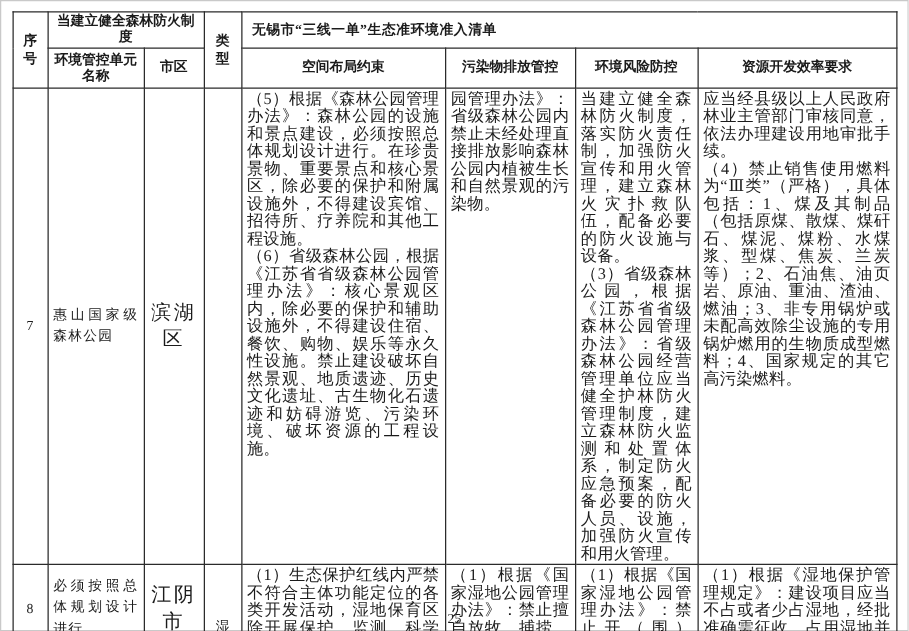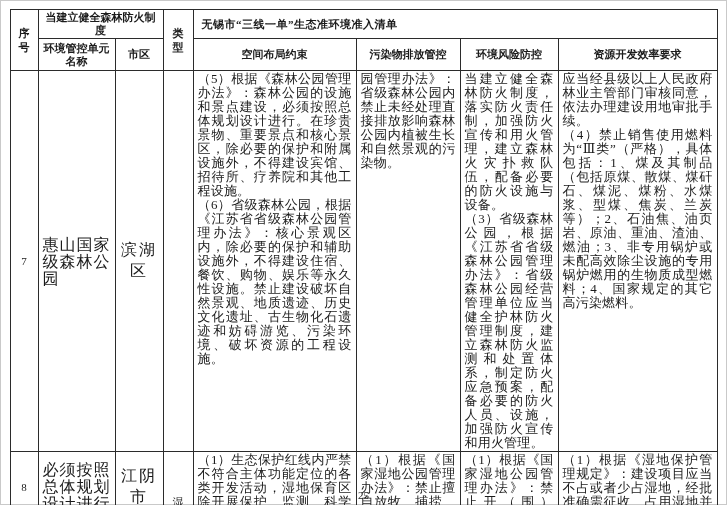--- a/index.html
+++ b/index.html
@@ -18,21 +18,21 @@
   }
   .doc th{
     font-size:11px;font-weight:bold;text-align:center;
     line-height:13px;padding:1px 2px;vertical-align:middle;
   }
   th.title-left{text-align:left;padding-left:8px;letter-spacing:0.5px;margin-top:12px;}
   .vtext{width:13px;margin:0 auto;text-align:center;line-height:14px;
     word-break:break-all;white-space:normal;}
   .serial{font-size:11px;text-align:center;vertical-align:middle;}
   .name-cell{
-    font-size:16px;line-height:17px;text-align:justify;
+    font-size:11px;line-height:17px;text-align:justify;
     vertical-align:middle;padding:2px 6px;letter-spacing:1px;margin-left:43px;
   }
   .district{font-size:16px;text-align:center;vertical-align:middle;letter-spacing:2px;}
   .content-cell{
     font-size:13px;line-height:14px;text-align:justify;
     vertical-align:top;white-space:pre-line;padding:2px 4px;
     letter-spacing:0.2px;
   }
   .type-cell{font-size:11px;vertical-align:middle;text-align:center;padding:1px;}
   .page-number{

